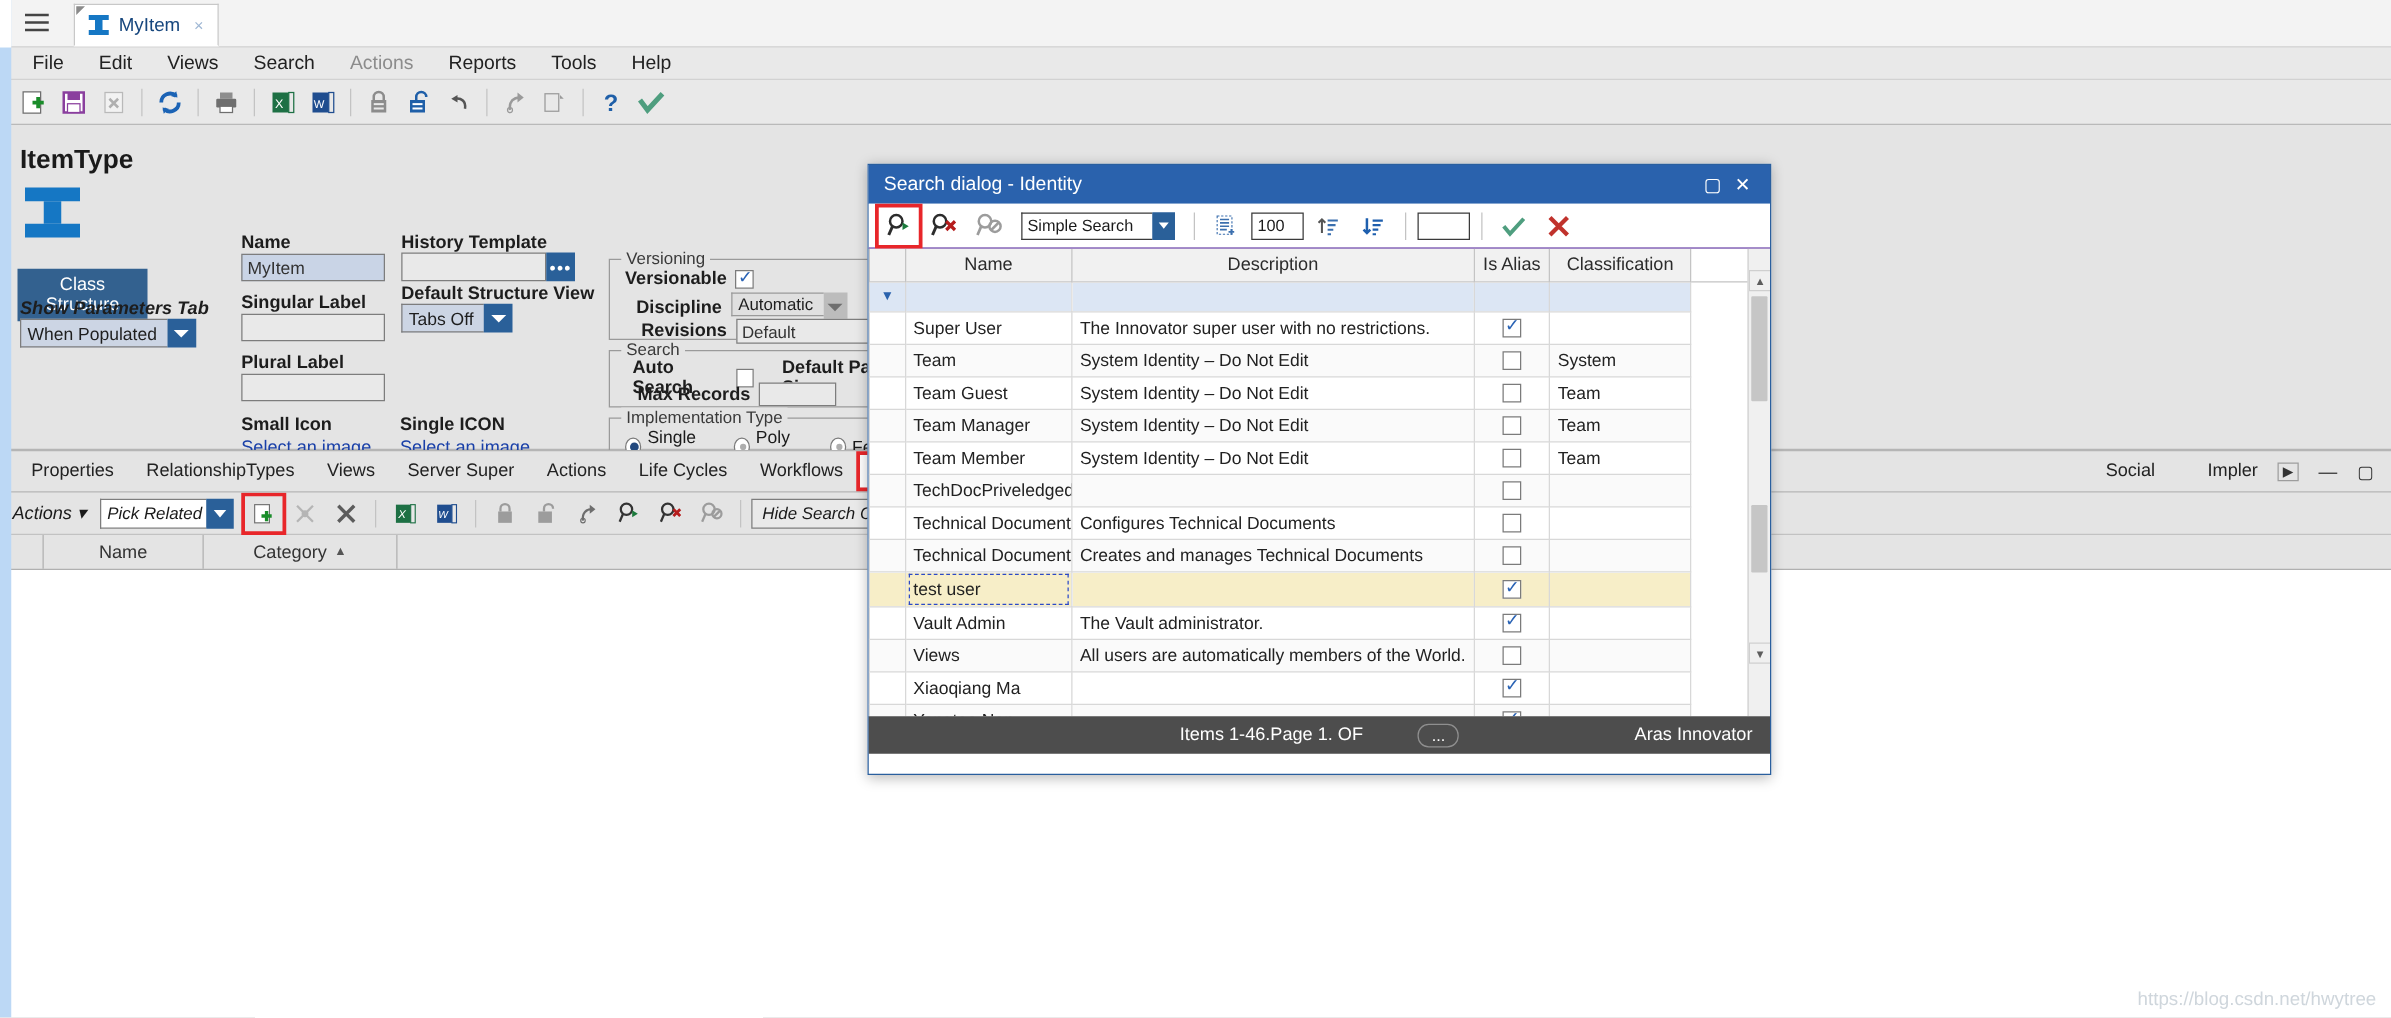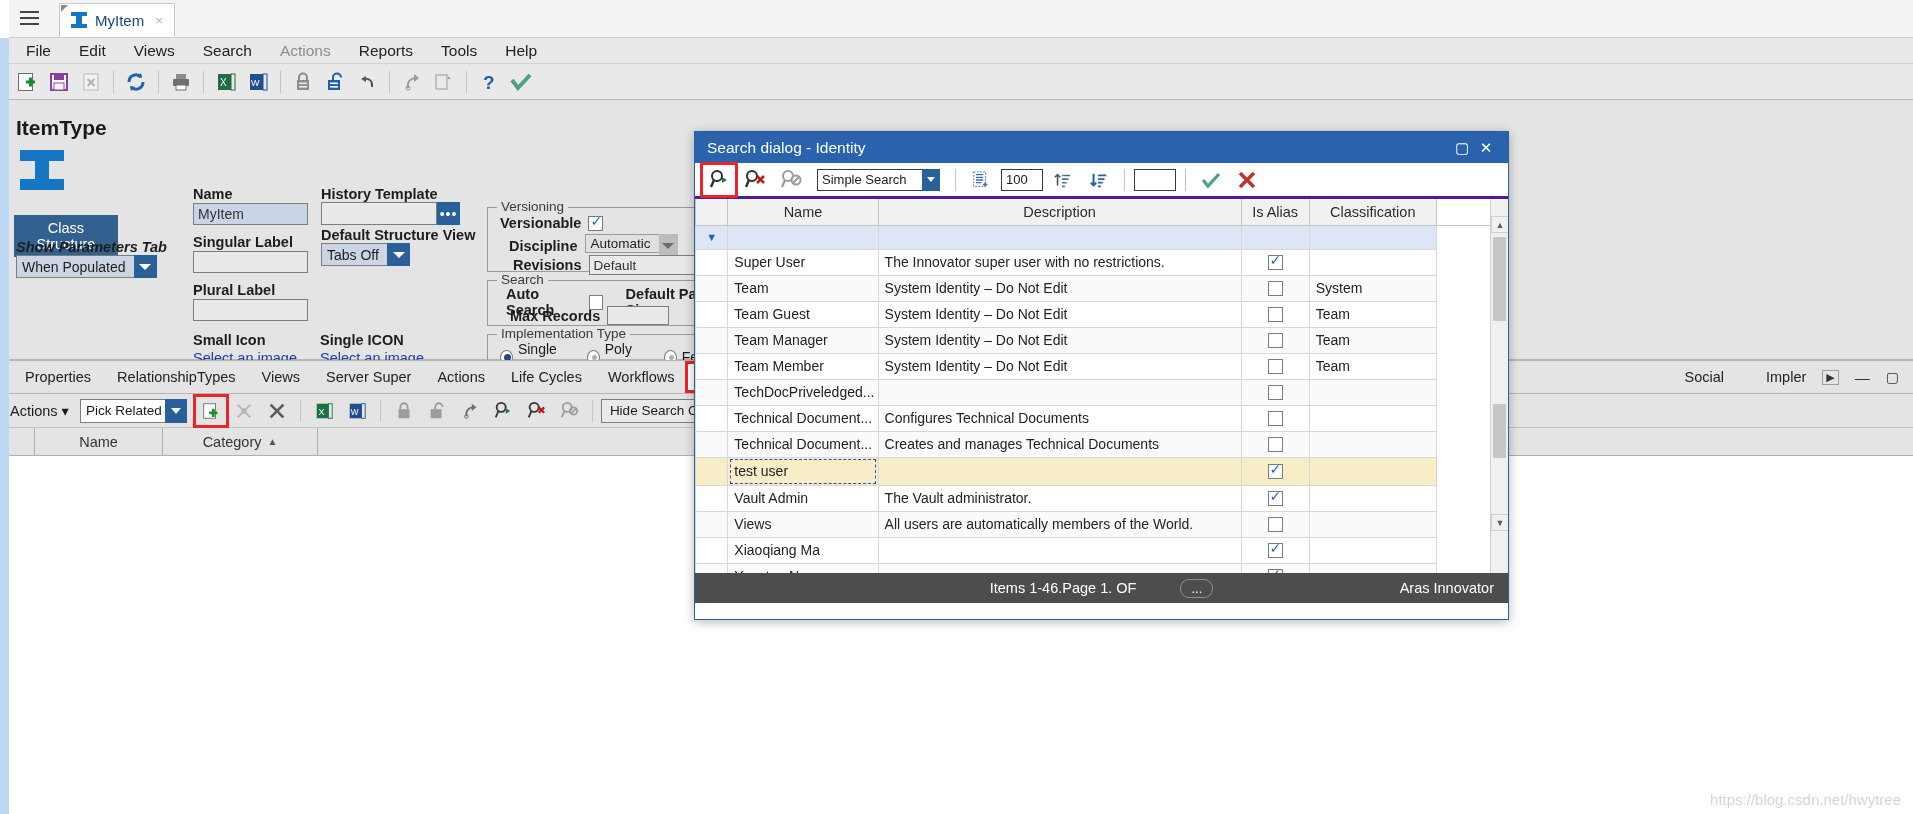--- a/index.html
+++ b/index.html
@@ -83,44 +83,44 @@
   
   .lowtabs { height:34px; background:#e4e4e4; border-top:1px solid #b5b5b5; border-bottom:1px solid #b5b5b5;
              display:flex; align-items:center; padding-left:12px; position:relative;}
   .lowtabs .lt { padding:0 13px; font-size:14.5px; color:#222; cursor:pointer; white-space:nowrap;}
   .lowtabs .lt.active { color:#1a5eb8; }
   .redbox { outline:3px solid #e8262a; outline-offset:0; }
   .win-ctl { display:flex; align-items:center; gap:16px; padding-right:14px; }
 
   
   .reltb { height:34px; background:#e4e4e4; display:flex; align-items:center; padding-left:10px; gap:3px;
-           border-bottom:1px solid #c2c2c2;}
+           border-bottom:1px solid #c2c2c2;font-style:italic;}
   .reltb .txt { font-size:14.5px; margin-right:8px;}
   .pickrel { display:flex; height:24px; align-items:stretch; margin-right:6px;}
   .pickrel .v { background:#fff; border:1px solid #7d7d7d; border-right:none; width:85px; font-size:13.5px;
                 display:flex; align-items:center; padding-left:5px;}
   .pickrel .a { width:22px; background:#2a6099; display:flex; align-items:center; justify-content:center;}
   .pickrel .a::after{content:"";border-left:5px solid transparent;border-right:5px solid transparent;border-top:6px solid #fff;}
   .hidecrit { border:1px solid #7d7d7d; background:#e9e9e9; height:24px; font-size:13.5px; padding:0 8px;
               display:flex; align-items:center; }
 
   
   .relgrid { background:#fff; flex:1; }
   .relhead { height:28px; background:#e4e4e4; display:flex; border-bottom:1px solid #b0b0b0;}
   .relhead .c { border-right:1px solid #b0b0b0; display:flex; align-items:center; justify-content:center;
                 font-size:14.5px; color:#333;}
 
   
-  .dlg { position:absolute; left:694px; top:131px; width:815px; height:489px; background:#fff;
+  .dlg { position:absolute; left:694px; top:131px; width:723px; height:489px; background:#fff;
          border:1px solid #2a5f9e; z-index:30; box-shadow:0 2px 10px rgba(0,0,0,.28);}
   .dlg-title { height:31px; background:#2a62ad; color:#fff; display:flex; align-items:center;
                padding:0 10px 0 12px; font-size:15.5px; }
   .dlg-title .t { flex:1; }
   .dlg-title .c { width:24px; text-align:center; font-size:15px; cursor:pointer;}
-  .dlg-tb { height:36px; background:#fff; border-bottom:3px solid #4c1d95; display:flex; align-items:center;
+  .dlg-tb { height:36px; background:#fff; border-bottom:1px solid #4c1d95; display:flex; align-items:center;
             padding-left:4px; gap:4px;}
   .dlg-tb .b { width:32px; height:30px; display:flex; align-items:center; justify-content:center; cursor:pointer;}
   .ssel { display:flex; height:22px; align-items:stretch; margin:0 6px; }
   .ssel .v { background:#fff; border:1px solid #3a3a3a; border-right:none; width:105px; font-size:13px;
              display:flex; align-items:center; padding-left:4px;}
   .ssel .a { width:18px; background:#2a6099; border:1px solid #2a6099; display:flex; align-items:center; justify-content:center;}
   .ssel .a::after{content:"";border-left:4px solid transparent;border-right:4px solid transparent;border-top:5px solid #fff;}
   .numbox { border:1px solid #3a3a3a; height:22px; width:42px; font-size:13px; display:flex; align-items:center;
             padding-left:4px; background:#fff;}
   .wbox { border:1px solid #3a3a3a; height:22px; width:42px; background:#fff;}

